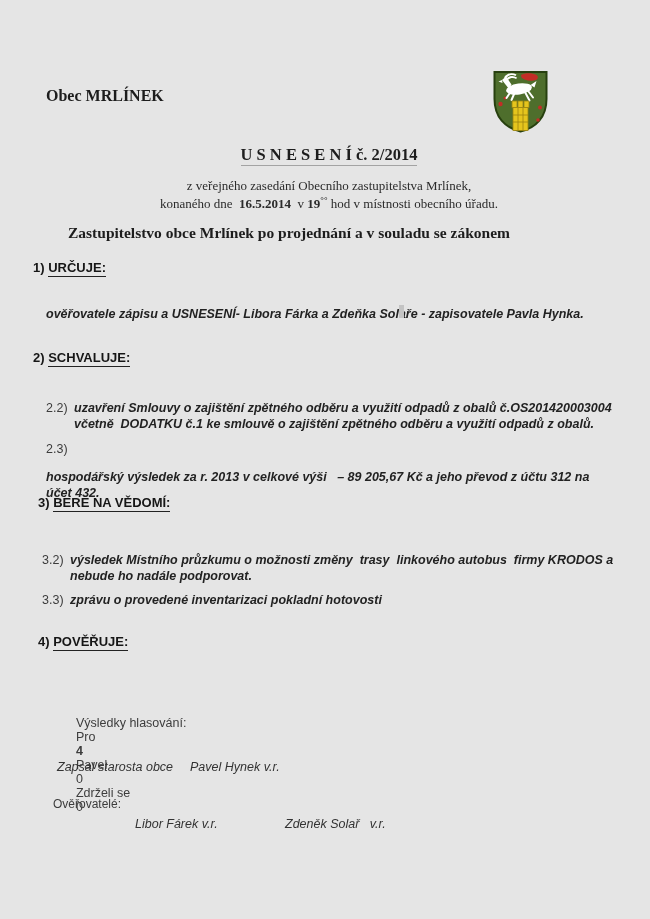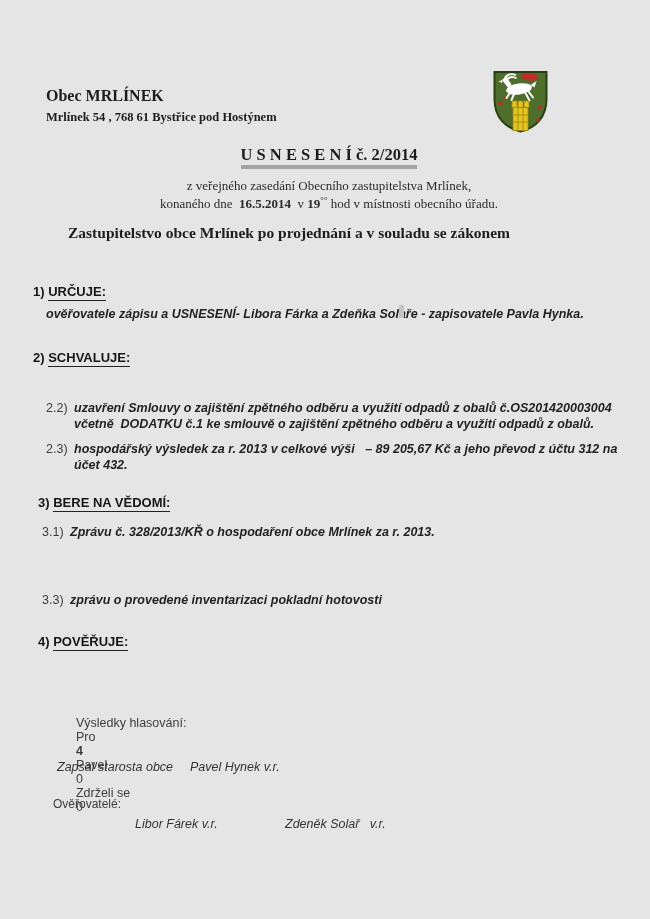--- a/index.html
+++ b/index.html
@@ -7,21 +7,21 @@
     position:relative;width:650px;height:919px;background:#e5e5e5;
     font-family:"Liberation Sans", sans-serif;color:#1d1d1d;overflow:hidden;padding-left:35px;
   }
   .abs{position:absolute;}
   .serif{font-family:"Liberation Serif", serif;}
   .b{font-weight:bold;}
   .center{left:0;width:658px;text-align:center;}
   .org-name{font-size:16px;font-weight:bold;}
   .org-address{font-size:12.5px;font-weight:bold;}
   .doc-title{font-size:16.5px;font-weight:bold;}
-  .doc-title .title-text{border-bottom:4px solid #a3a3a3;padding-bottom:1px;}
+  .doc-title .title-text{border-bottom:1px solid #a3a3a3;padding-bottom:1px;}
   .meeting{font-size:13px;color:#2b2b2b;}
   .sup{vertical-align:super;font-size:9px;}
   .lead{font-size:15.5px;font-weight:bold;}
   .sec-head{font-size:13px;font-weight:bold;color:#161616;}
   .sec-head .sec-label{border-bottom:1.5px solid #222;padding-bottom:1px;}
   .item{font-size:12.5px;font-weight:bold;font-style:italic;line-height:16px;white-space:pre-wrap;color:#222;}
   .item-row{display:flex;}
   .item-num{flex:0 0 28px;font-weight:normal;font-style:normal;color:#3c3c3c;}
   .item-body{flex:1;}
   .voting{font-size:12.5px;color:#3c3c3c;white-space:pre;}
@@ -29,21 +29,20 @@
   .sig{font-size:12.5px;font-style:italic;color:#333;}
   .sig-label{font-size:12px;color:#3c3c3c;}
   .artifact{background:#c4c4c4;width:5px;height:13px;}
 </style>
 </head>
 <body>
 
 <div class="page">
 
   <div class="abs serif org-name" style="left:46px;top:87px;">Obec MRLÍNEK</div>
-  <div class="abs serif org-address" style="left:46px;top:110px;">Mrlínek 54 , 768 61 Bystřice pod Hostýnem</div>
 
   <svg class="abs" style="left:492px;top:70px;" width="57" height="64" viewBox="0 0 57 64">
     <path d="M2.5,2 L54.5,2 L54.5,29 C54.5,47 44,58 28.5,61.5 C13,58 2.5,47 2.5,29 Z" stroke="#27400f" stroke-width="2" fill="#4e6e2c"></path>
 
     <g fill="#c22d26">
       <path d="M29,5 C33,2.5 40,2.5 44.5,5 C47,6.8 46,10.5 41.5,10.5 C36.5,11.5 31.5,9.5 29.5,7.5 Z"></path>
       <circle cx="8.5" cy="34" r="2.2"></circle>
       <circle cx="48" cy="37.5" r="2"></circle>
       <circle cx="46" cy="50" r="1.8"></circle>
       <circle cx="13" cy="28" r="1.5"></circle>
@@ -80,47 +79,47 @@
   <div class="abs serif meeting center" style="top:195px;">
     <span>konaného dne</span>&nbsp;
     <span class="b">16.5.2014</span>&nbsp;
     <span>v</span>
     <span class="b">19</span><span class="b sup">°°</span>
     <span>hod v místnosti obecního úřadu.</span>
   </div>
 
   <div class="abs serif lead" style="left:68px;top:224px;">Zastupitelstvo obce Mrlínek po projednání a v souladu se zákonem</div>
 
-  <div class="abs sec-head" style="left:33px;top:284px;">
+  <div class="abs sec-head" style="left:33px;top:260px;">
     <span>1)</span>
     <span class="sec-label">URČUJE:</span>
   </div>
   <div class="abs item" style="left:46px;top:306px;width:580px;">ověřovatele zápisu a USNESENÍ- Libora Fárka a Zdeňka Solaře - zapisovatele Pavla Hynka.</div>
   <div class="abs artifact" style="left:399px;top:305px;"></div>
 
   <div class="abs sec-head" style="left:33px;top:350px;">
     <span>2)</span>
     <span class="sec-label">SCHVALUJE:</span>
   </div>
   <div class="abs item item-row" style="left:46px;top:400px;width:572px;">
     <span class="item-num">2.2)</span>
     <span class="item-body">uzavření Smlouvy o zajištění zpětného odběru a využití odpadů z obalů č.OS201420003004 včetně  DODATKU č.1 ke smlouvě o zajištění zpětného odběru a využití odpadů z obalů.</span>
   </div>
-  <div class="abs item item-row" style="left:46px;top:441px;width:572px;">
+  <div class="abs item item-row" style="left:46px;top:441px;width:572px;flex-direction:column;">
     <span class="item-num">2.3)</span>
     <span class="item-body">hospodářský výsledek za r. 2013 v celkové výši   – 89 205,67 Kč a jeho převod z účtu 312 na účet 432.</span>
   </div>
 
   <div class="abs sec-head" style="left:38px;top:495px;">
     <span>3)</span>
     <span class="sec-label">BERE NA VĚDOMÍ:</span>
   </div>
-  <div class="abs item item-row" style="left:42px;top:524px;width:576px;">
-    <span class="item-num">3.1)</span>
-    <span class="item-body">Zprávu č. 328/2013/KŘ o hospodaření obce Mrlínek za r. 2013.</span>
+  <div class="abs item item-row" style="left:42px;top:552px;width:576px;">
+    <span class="item-num">3.2)</span>
+    <span class="item-body">výsledek Místního průzkumu o možnosti změny  trasy  linkového autobus  firmy KRODOS a nebude ho nadále podporovat.</span>
   </div>
   <div class="abs item item-row" style="left:42px;top:592px;width:576px;">
     <span class="item-num">3.3)</span>
     <span class="item-body">zprávu o provedené inventarizaci pokladní hotovosti</span>
   </div>
 
   <div class="abs sec-head" style="left:38px;top:634px;">
     <span>4)</span>
     <span class="sec-label">POVĚŘUJE:</span>
   </div>

